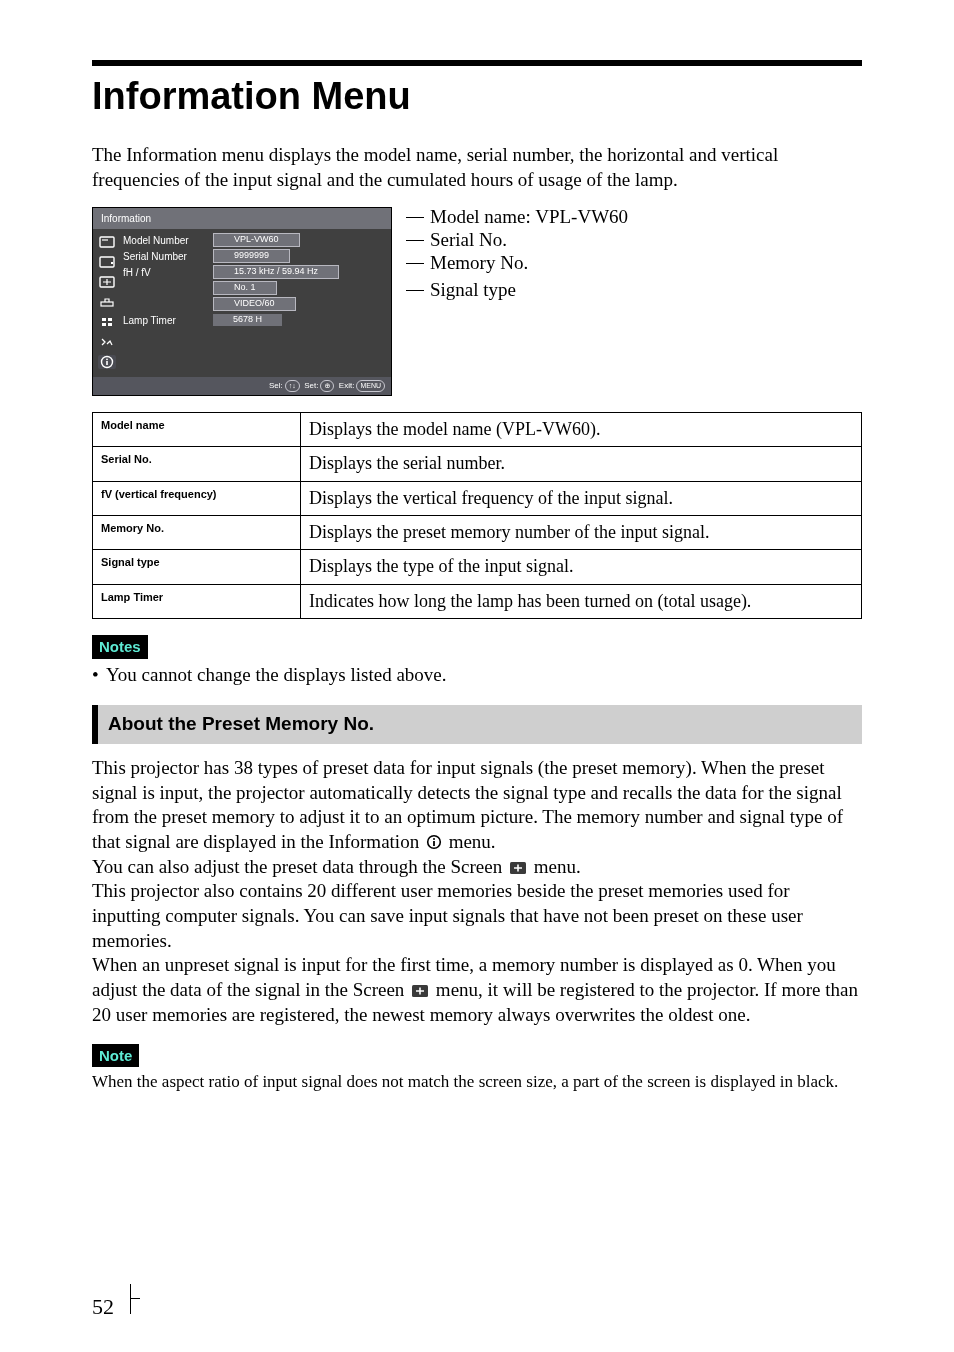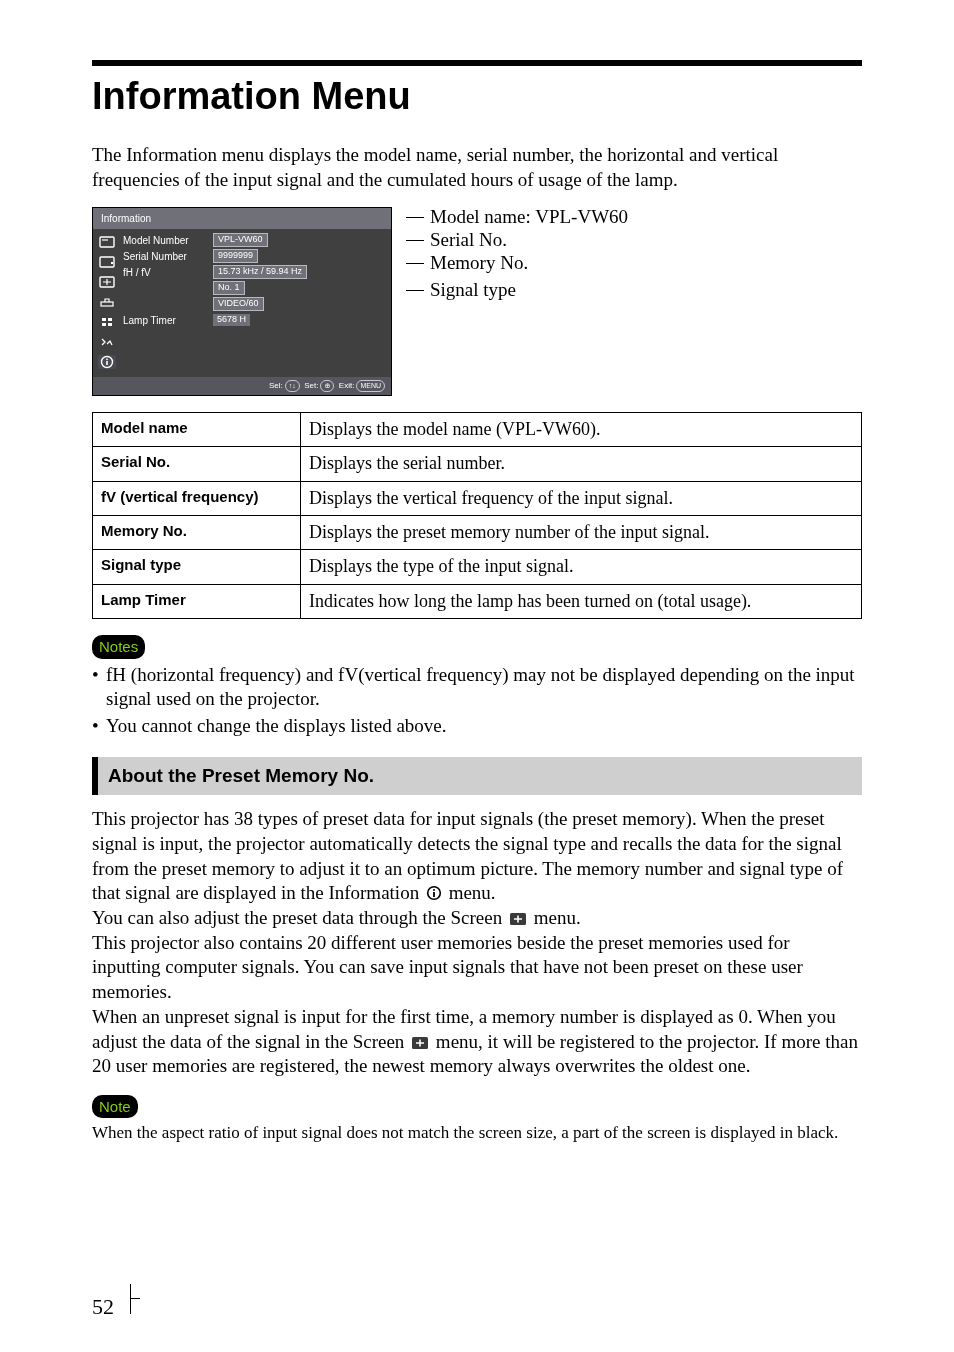--- a/index.html
+++ b/index.html
@@ -53,21 +53,21 @@
     width: 18px; height: 14px;
     display: flex; align-items: center; justify-content: center;
   }
   .mi svg { display: block; }
   .mi.active { background: #4a4b52; border-radius: 2px; }
   .osd-content { flex: 1; padding: 4px 6px 30px 2px; position: relative; }
   .osd-row { display: flex; align-items: center; min-height: 15px; margin-bottom: 1px; }
   .osd-label { width: 90px; }
   .osd-val {
     border: 1px solid #b8b8c0;
-    padding: 0 4px;
+    padding: 0 20px;
     font-size: 9px;
     background: #707178;
     white-space: nowrap;
   }
   .osd-footer {
     background: #55565e;
     font-size: 8px;
     text-align: right;
     padding: 3px 6px;
   }
@@ -99,34 +99,33 @@
     padding: 5px 8px;
     text-align: left;
     vertical-align: top;
     font-size: 18px;
     font-weight: normal;
   }
   table.info th {
     font-family: Arial, Helvetica, sans-serif;
     font-weight: 700;
     width: 208px;
-    font-size: 15px;
+    font-size: 11px;
   }
 
   .tag {
     display: inline-block;
     background: #000;
-    color: #84cc16;
+    color: #5eead4;
     font-family: Arial, Helvetica, sans-serif;
-    font-weight: 400;
+    font-weight: 700;
     font-size: 15px;
     padding: 2px 7px;
     margin-top: 16px;
     margin-bottom: 4px;
-    border-radius: 10px;
   }
   ul.notes { list-style: none; padding-left: 0; }
   ul.notes li { position: relative; padding-left: 14px; margin-bottom: 2px; }
   ul.notes li::before { content: "•"; position: absolute; left: 0; }
 
   .section-bar {
     background: #cfcfcf;
     border-left: 6px solid #000;
     font-family: Arial, Helvetica, sans-serif;
     font-weight: 700;
@@ -289,21 +288,20 @@
       </tr>
   <tr>
         <th>Lamp Timer</th>
         <td>Indicates how long the lamp has been turned on (total usage).</td>
       </tr>
 </tbody>
   </table>
 
 <div class="tag">Notes</div>
 <ul class="notes">
-  <li>fH (horizontal frequency) and fV(vertical frequency) may not be displayed depending on the input signal used on the projector.</li>
   <li>You cannot change the displays listed above.</li>
 </ul>
 
 <div class="section-bar">About the Preset Memory No.</div>
 
 <div class="bodytext">
   <p>
     <span>This projector has 38 types of preset data for input signals (the preset memory). When the preset signal is input, the projector automatically detects the signal type and recalls the data for the signal from the preset memory to adjust it to an optimum picture. The memory number and signal type of that signal are displayed in the Information </span>
     <span class="inline-icon"><svg width="16" height="16" viewBox="0 0 16 16">
           <circle cx="8" cy="8" r="6.3" fill="none" stroke="#000" stroke-width="1.6"></circle>

